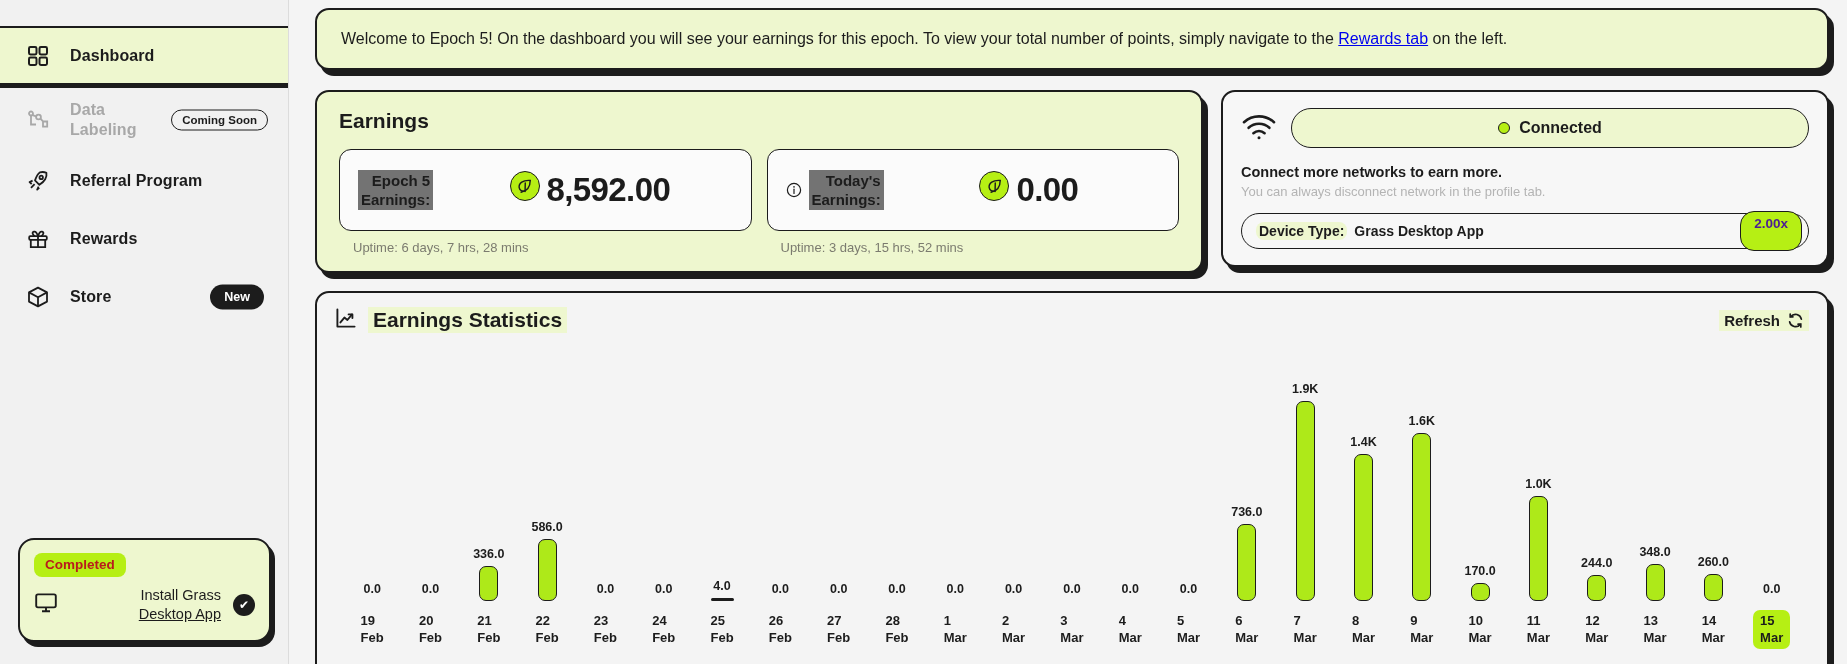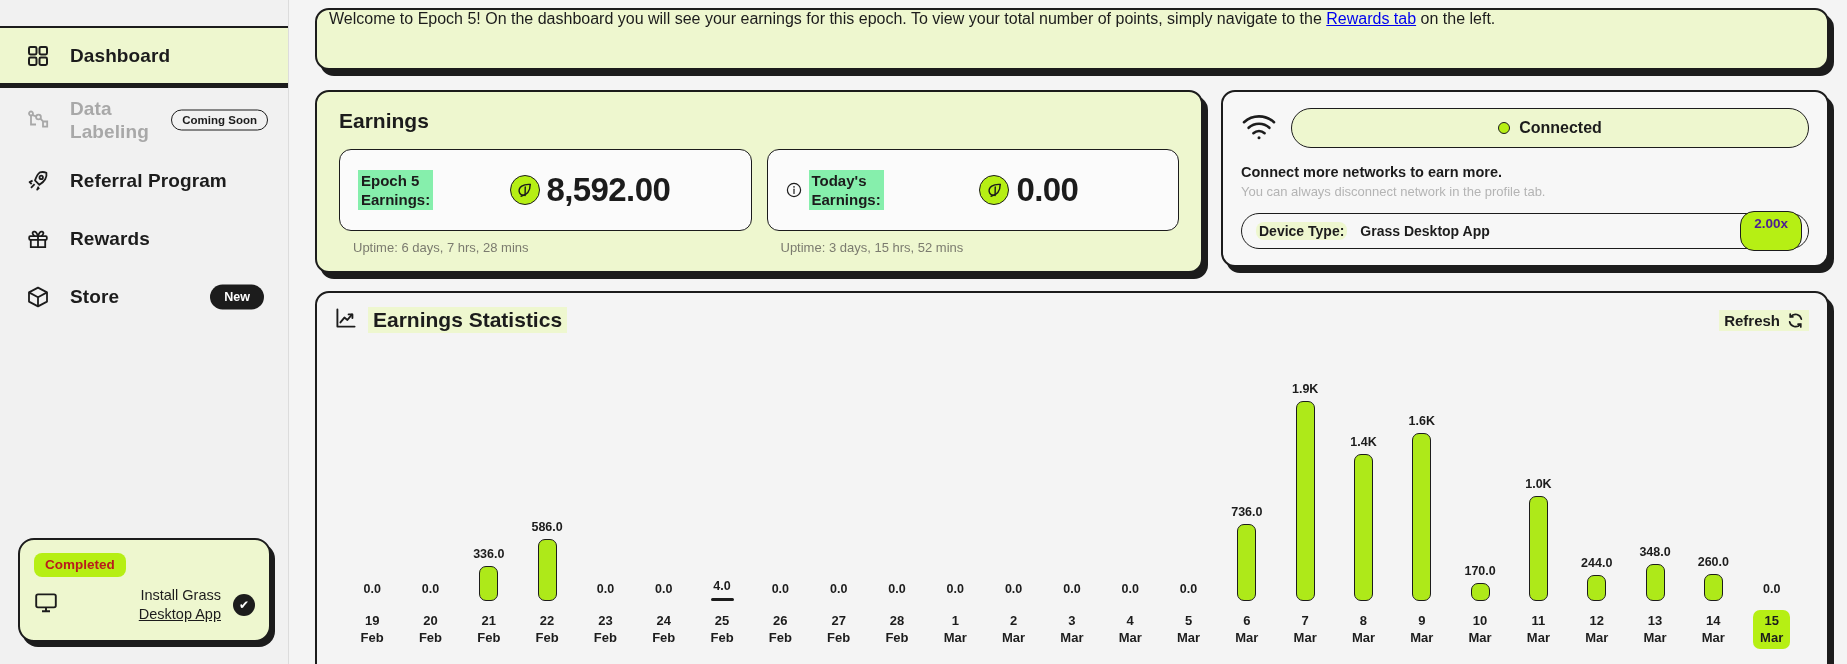--- a/index.html
+++ b/index.html
@@ -30,21 +30,21 @@
   }
   .nav-item.active {
     background: #eef7cf;
     border-top: 2px solid #1c1c1c;
     border-bottom: 5px solid #1c1c1c;
     height: 62px;
   }
   .nav-item .ico { width: 28px; height: 28px; flex: 0 0 28px; display: flex; align-items: center; justify-content: center; }
   .nav-item .ico svg { display:block; }
   .nav-label {
-    font-size: 19px; font-weight: 700; color: #1c1c1c;
+    font-size: 16px; font-weight: 700; color: #1c1c1c;
     letter-spacing: .1px; line-height: 1.22;
   }
   .nav-item.disabled .nav-label { color: #a8a8a8; font-weight: 700; }
   .nav-item.two-line { height: 64px; }
   .nav-item.two-line .nav-label { max-width: 92px; }
 
   .badge-soon {
     position: absolute; right: 20px; top: 50%; transform: translateY(-50%);
     border: 1.4px solid #1c1c1c; border-radius: 20px;
     font-size: 11.5px; font-weight: 700; color: #1c1c1c;
@@ -82,46 +82,46 @@
   .main { flex: 1; padding: 8px 18px 0 26px; position: relative; }
 
   .card {
     background: #ffffff; border: 2px solid #1c1c1c; border-radius: 14px;
     box-shadow: 5px 6px 0 #1c1c1c;
   }
 
   
   .banner {
     background: #eef7cf; height: 62px;
-    display: flex; align-items: flex-start; padding: 0 12px;
+    display: flex; align-items: center; padding: 0 24px;
     margin-bottom: 20px;
   }
   .banner-text { font-size: 16px; color: #1c1c1c; }
   .banner-text .link { text-decoration: underline; font-weight: 400; }
 
   
   .row { display: flex; gap: 18px; align-items: flex-start; }
 
   .earnings-card {
     background: #eef7cf; width: 888px; flex: 0 0 888px;
     padding: 17px 22px 16px;
   }
   .earnings-title { font-size: 21px; font-weight: 700; color: #1c1c1c; margin-bottom: 16px; }
   .earn-grid { display: flex; gap: 15px; }
   .earn-box {
     flex: 1; background: #fbfbfb; border: 1.6px solid #1c1c1c; border-radius: 12px;
     height: 82px; display: flex; align-items: center; padding: 0 18px; gap: 14px;
   }
   .earn-label-wrap { display: flex; align-items: center; gap: 7px; }
   .earn-label {
-    background: #86efac; font-size: 15px; font-weight: 700; color: #1c1c1c;
-    line-height: 1.28; padding: 1px 3px;
+    background: #737373; font-size: 15px; font-weight: 700; color: #1c1c1c;
+    line-height: 1.28; padding: 1px 3px; text-align: right;
   }
   .info-ico { width: 16px; height: 16px; flex: 0 0 16px; }
-  .earn-value-wrap { display: flex; align-items: center; gap: 7px; margin-left: auto; margin-right: auto; }
+  .earn-value-wrap { display: flex; gap: 7px; margin-left: auto; margin-right: auto; }
   .leaf {
     width: 30px; height: 30px; border-radius: 50%; background: #b6ef14;
     border: 1.5px solid #1c1c1c; display: flex; align-items: center; justify-content: center;
     flex: 0 0 30px;
   }
   .earn-value { font-size: 33px; font-weight: 700; color: #1c1c1c; letter-spacing: -0.6px; }
   .uptime-row { display: flex; gap: 15px; margin-top: 9px; }
   .uptime { flex: 1; font-size: 13px; color: #7b7b6f; padding-left: 14px; }
 
   
@@ -135,21 +135,21 @@
   }
   .dot-green { width: 12px; height: 12px; border-radius: 50%; background: #b6ef14; border: 1.4px solid #1c1c1c; }
   .connected-text { font-size: 16px; font-weight: 700; color: #1c1c1c; }
   .net-h { font-size: 14.5px; font-weight: 700; color: #1c1c1c; margin-top: 16px; }
   .net-s { font-size: 13px; color: #b4b4b4; margin-top: 4px; }
   .device-pill {
     margin-top: 14px; height: 36px; border: 1.6px solid #1c1c1c; border-radius: 18px;
     display: flex; align-items: center; padding: 0 6px 0 14px;
   }
   .device-label { background: #eef7cf; font-size: 14px; font-weight: 700; color: #1c1c1c; padding: 1px 3px; border-radius: 8px; }
-  .device-value { font-size: 14px; font-weight: 700; color: #1c1c1c; margin-left: 13px; }
+  .device-value { font-size: 14px; font-weight: 700; color: #1c1c1c; margin-left: 7px; }
   .multiplier {
     margin-left: auto; background: #b6ef14; border: 1.5px solid #1c1c1c; border-radius: 14px;
     font-size: 13.5px; font-weight: 700; color: #4c1d95; padding: 4px 13px 19px;
   }
 
   
   .stats-card {
     margin-top: 18px; background: #f4f4f4; padding: 14px 18px 0;
     height: 450px; overflow: hidden;
   }
@@ -168,21 +168,21 @@
     justify-content: flex-end; height: 100%;
   }
   .bar-val { font-size: 12.5px; font-weight: 700; color: #1c1c1c; margin-bottom: 5px; white-space: nowrap; }
   .bar {
     width: 19px; background: #aee919; border: 1.3px solid #1c1c1c; border-radius: 7px;
   }
   .bar.zero { border: none; background: transparent; height: 0; }
   .bar.tiny { height: 3px; background: #1c1c1c; border: none; border-radius: 2px; width: 23px; }
   .xlabels { display: flex; padding: 0 8px; margin-top: 9px; }
   .xcol { flex: 1; display: flex; flex-direction: column; align-items: center; }
-  .xchip { text-align: center; border-radius: 7px; padding: 2px 7px 3px; }
+  .xchip { text-align: left; border-radius: 7px; padding: 2px 7px 3px; }
   .xchip.hl { background: #b6ef14; }
   .xd { font-size: 13px; font-weight: 700; color: #1c1c1c; line-height: 1.32; }
   .xm { font-size: 13px; font-weight: 700; color: #1c1c1c; line-height: 1.32; }
 </style>
 </head>
 <body>
 
 <div class="app">
 
   <aside class="sidebar">

